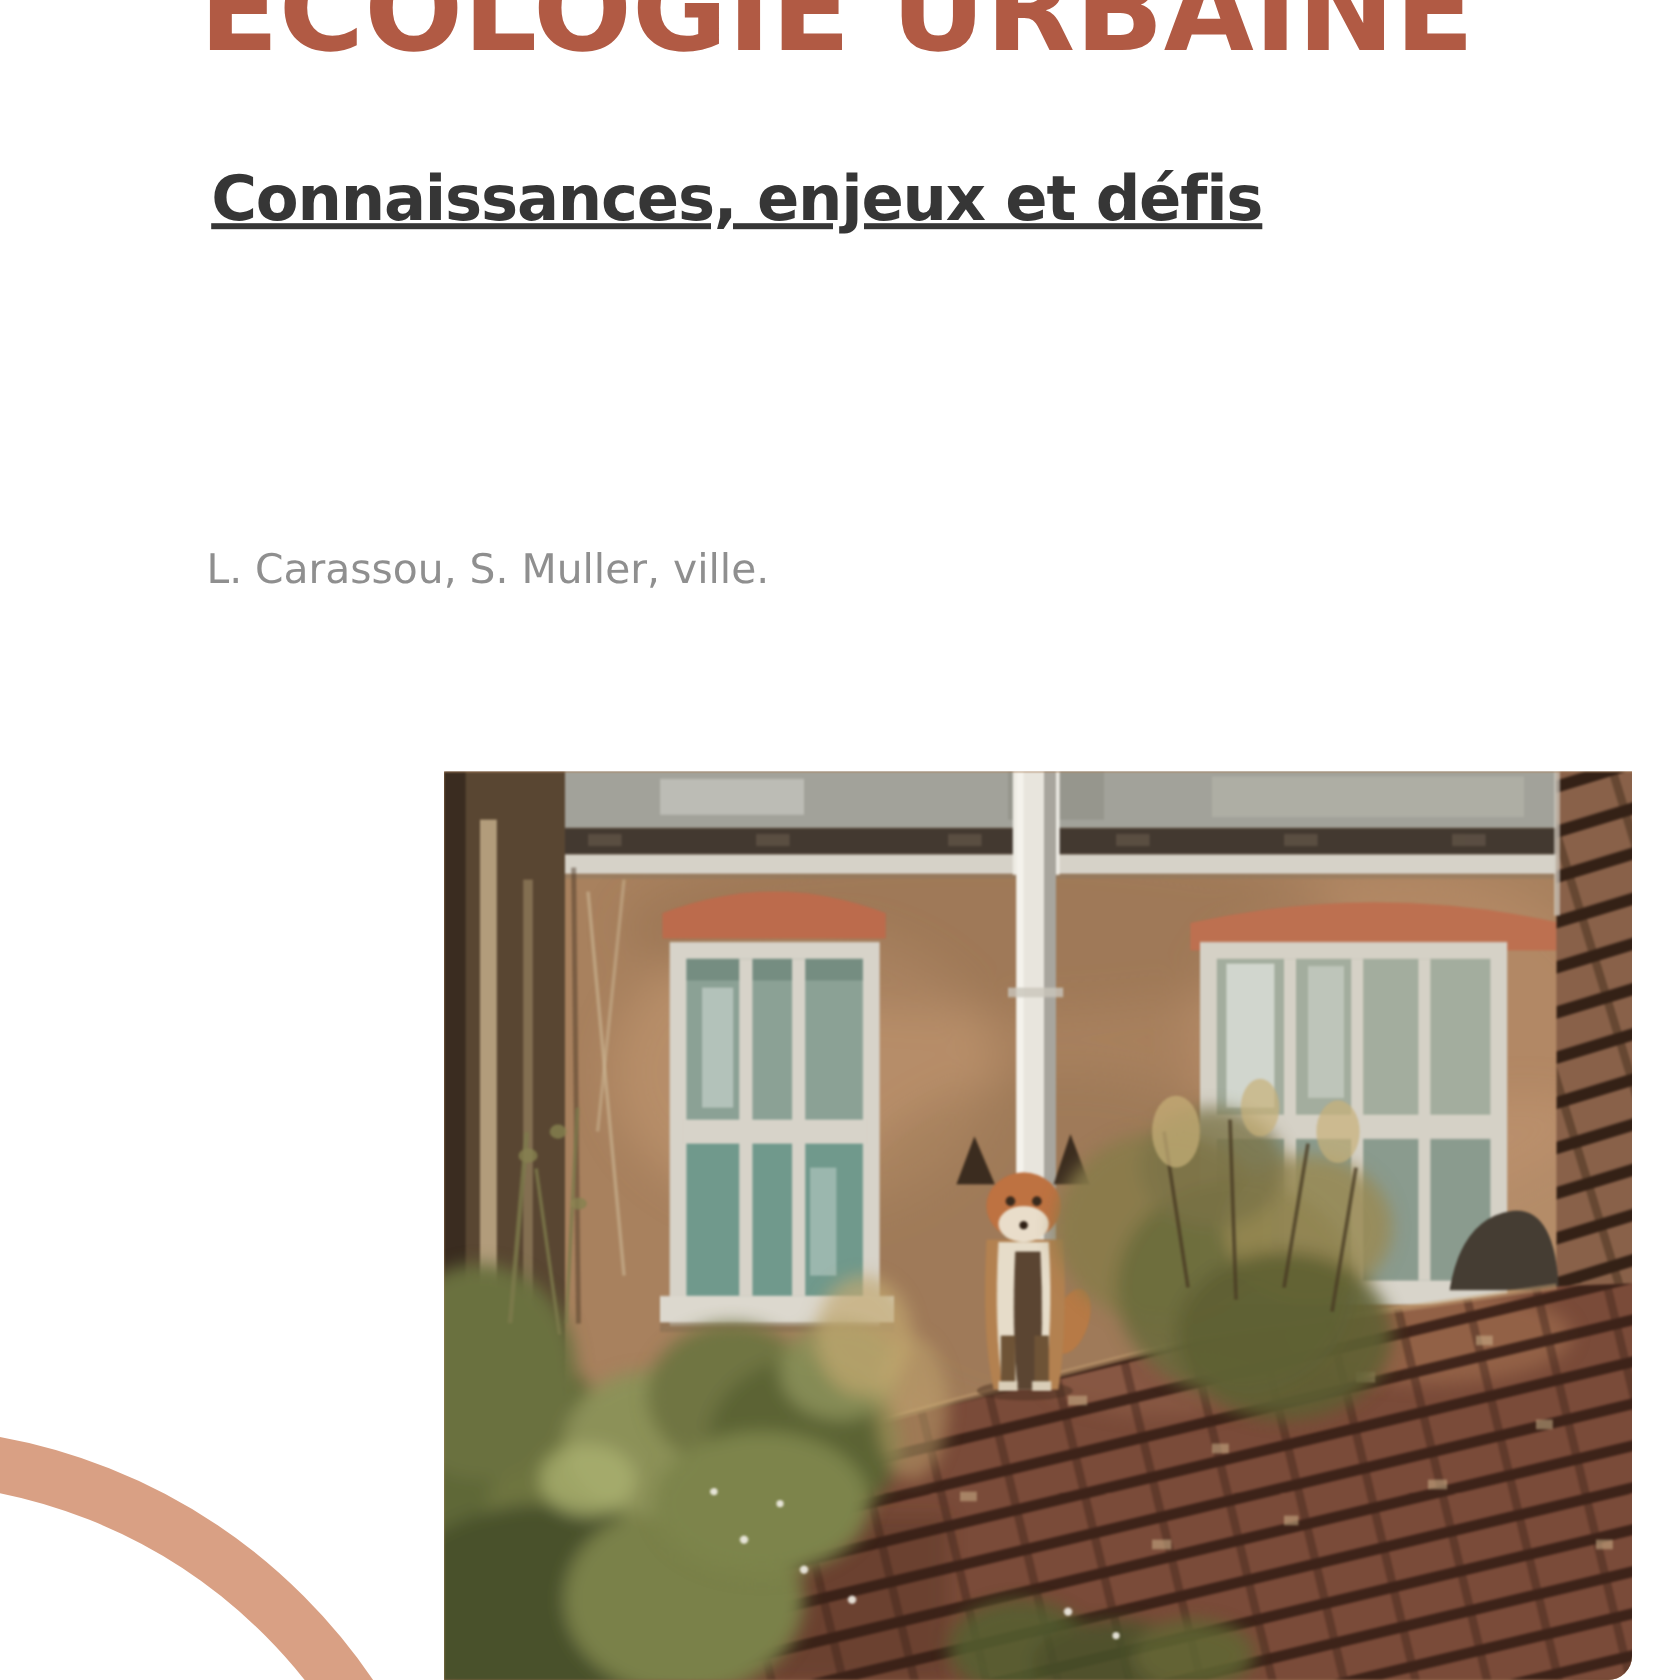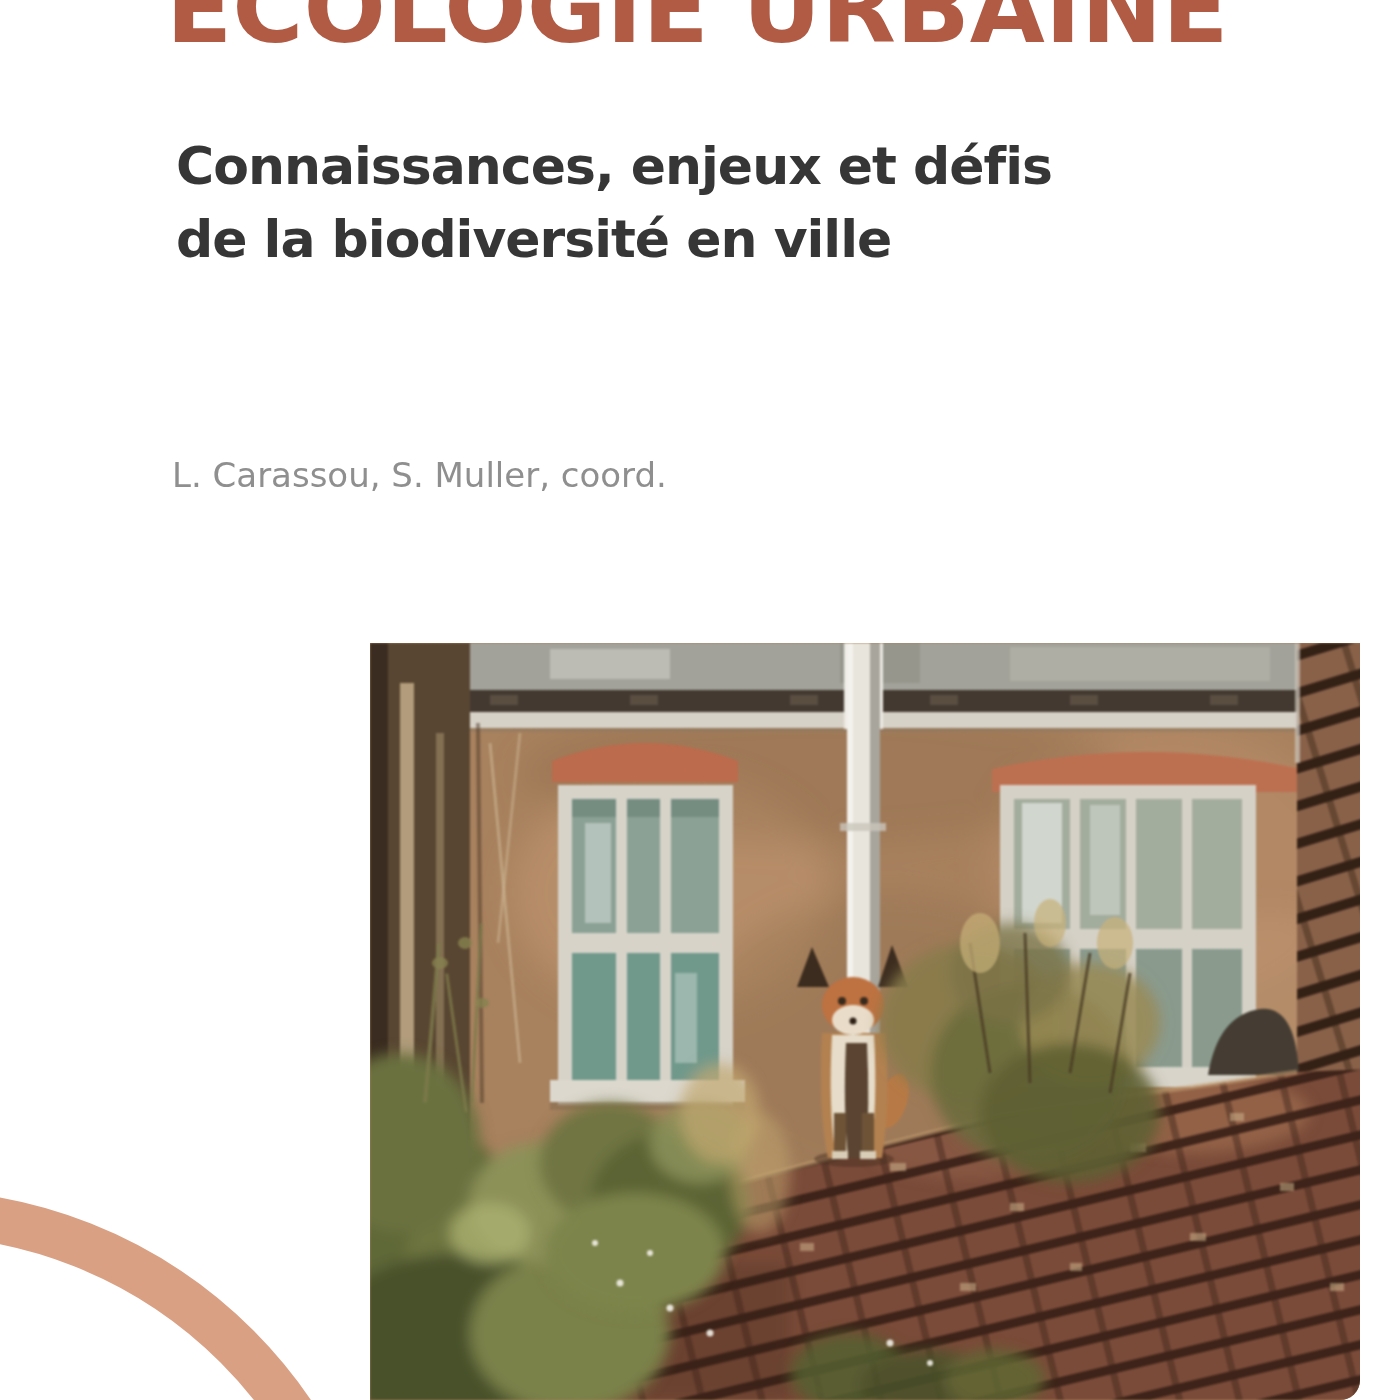--- a/index.html
+++ b/index.html
@@ -11,20 +11,21 @@
   }
   .title {
     position:absolute; left:166px; top:-40px; margin:0;
     font-size:97px; font-weight:bold; line-height:1; white-space:nowrap;
     color:var(--title-color,#b15a44); letter-spacing:0;
   }
   .subtitle {
     position:absolute; left:176px; top:130px;
     font-size:52px; font-weight:bold; line-height:73px; letter-spacing:-1px;
     color:var(--subtitle-color,#363636);
+    text-decoration:underline;
   }
   .authors {
     position:absolute; left:172px; top:450px;
     font-size:34px; font-weight:400; line-height:50px;
     color:var(--authors-color,#8f8f8f);
   }
   .arc-svg { position:absolute; left:0; top:0; z-index:1; pointer-events:none; }
   .photo {
     position:absolute; left:370px; top:643px; width:1030px; height:757px;
     overflow:hidden; z-index:2; background:#a9815c;
@@ -33,25 +34,24 @@
 </style>
 </head>
 <body>
 
 <div class="cover">
 
   <h1 class="title">ÉCOLOGIE URBAINE</h1>
 
   <div class="subtitle">
     <div>Connaissances, enjeux et défis</div>
-    <div>de la biodiversité en ville</div>
   </div>
 
   <div class="authors">
-    <div>L. Carassou, S. Muller, coord.</div>
+    <div>L. Carassou, S. Muller, ville.</div>
   </div>
 
   <svg class="arc-svg" width="1400" height="1400" viewBox="0 0 1400 1400" aria-hidden="true">
     <circle cx="-85" cy="1668" r="455" fill="none" stroke="var(--arc-color,#d9a084)" stroke-width="46"></circle>
   </svg>
 
   <div class="photo" role="img" aria-label="Red fox sitting on a brick garden wall in front of a brick house with white sash windows, a white downpipe and shrubs">
     <svg width="1030" height="757" viewBox="0 0 1030 757">
       <defs>
         <filter id="f-soft" x="-40%" y="-40%" width="180%" height="180%">

